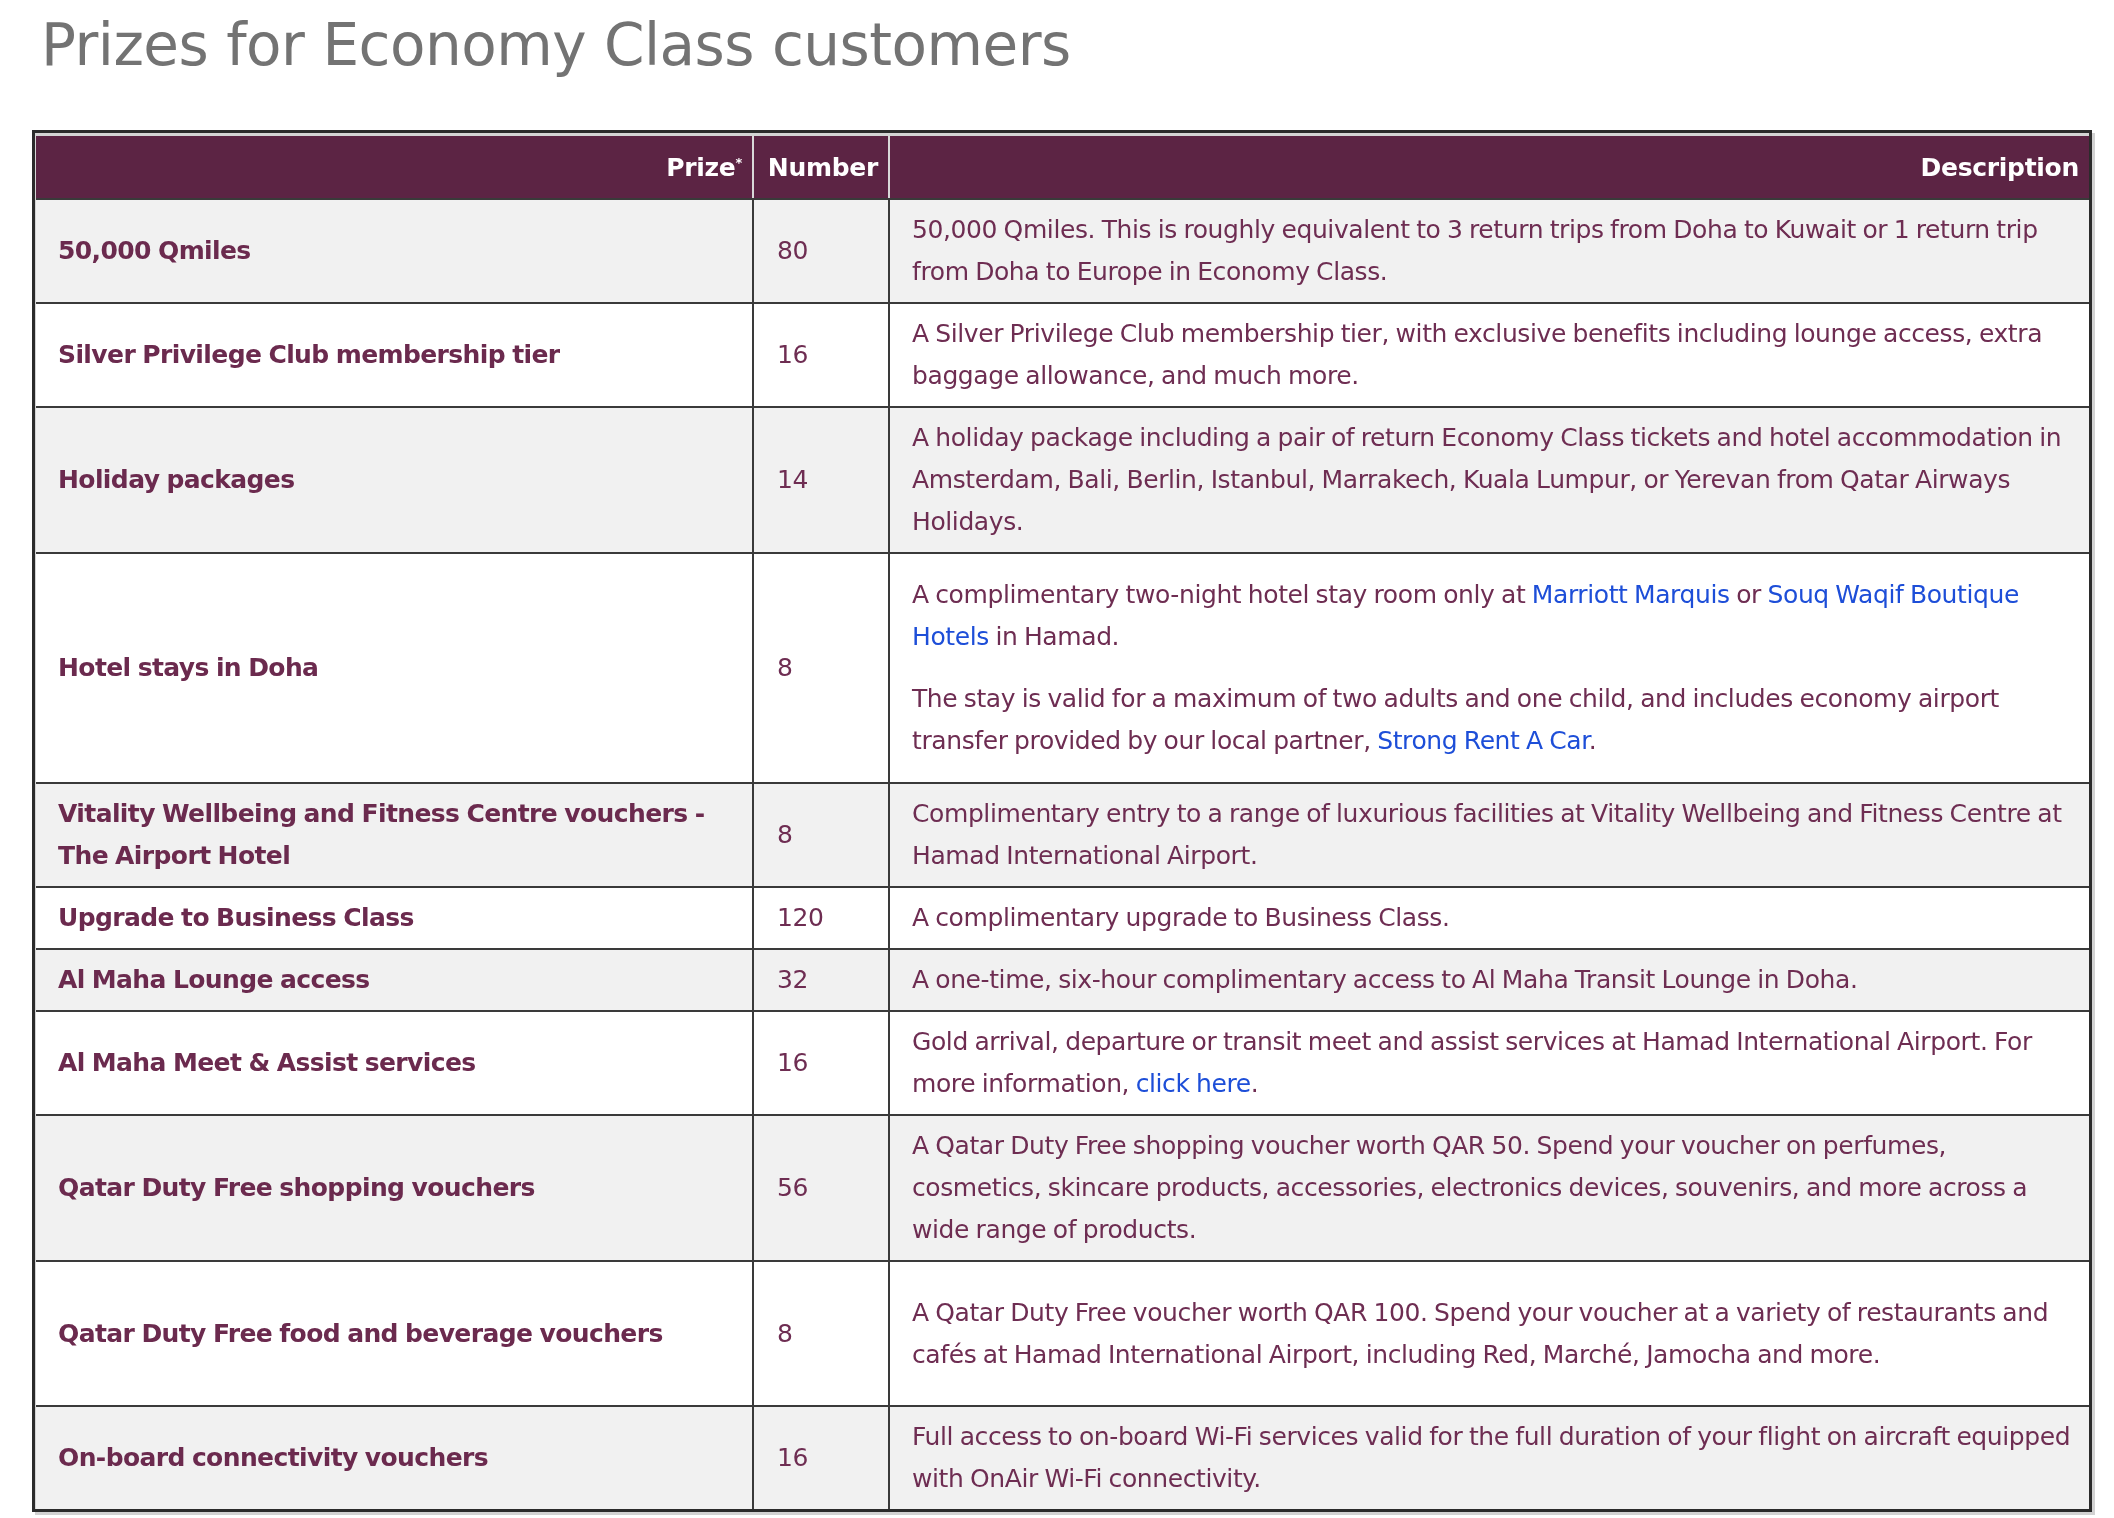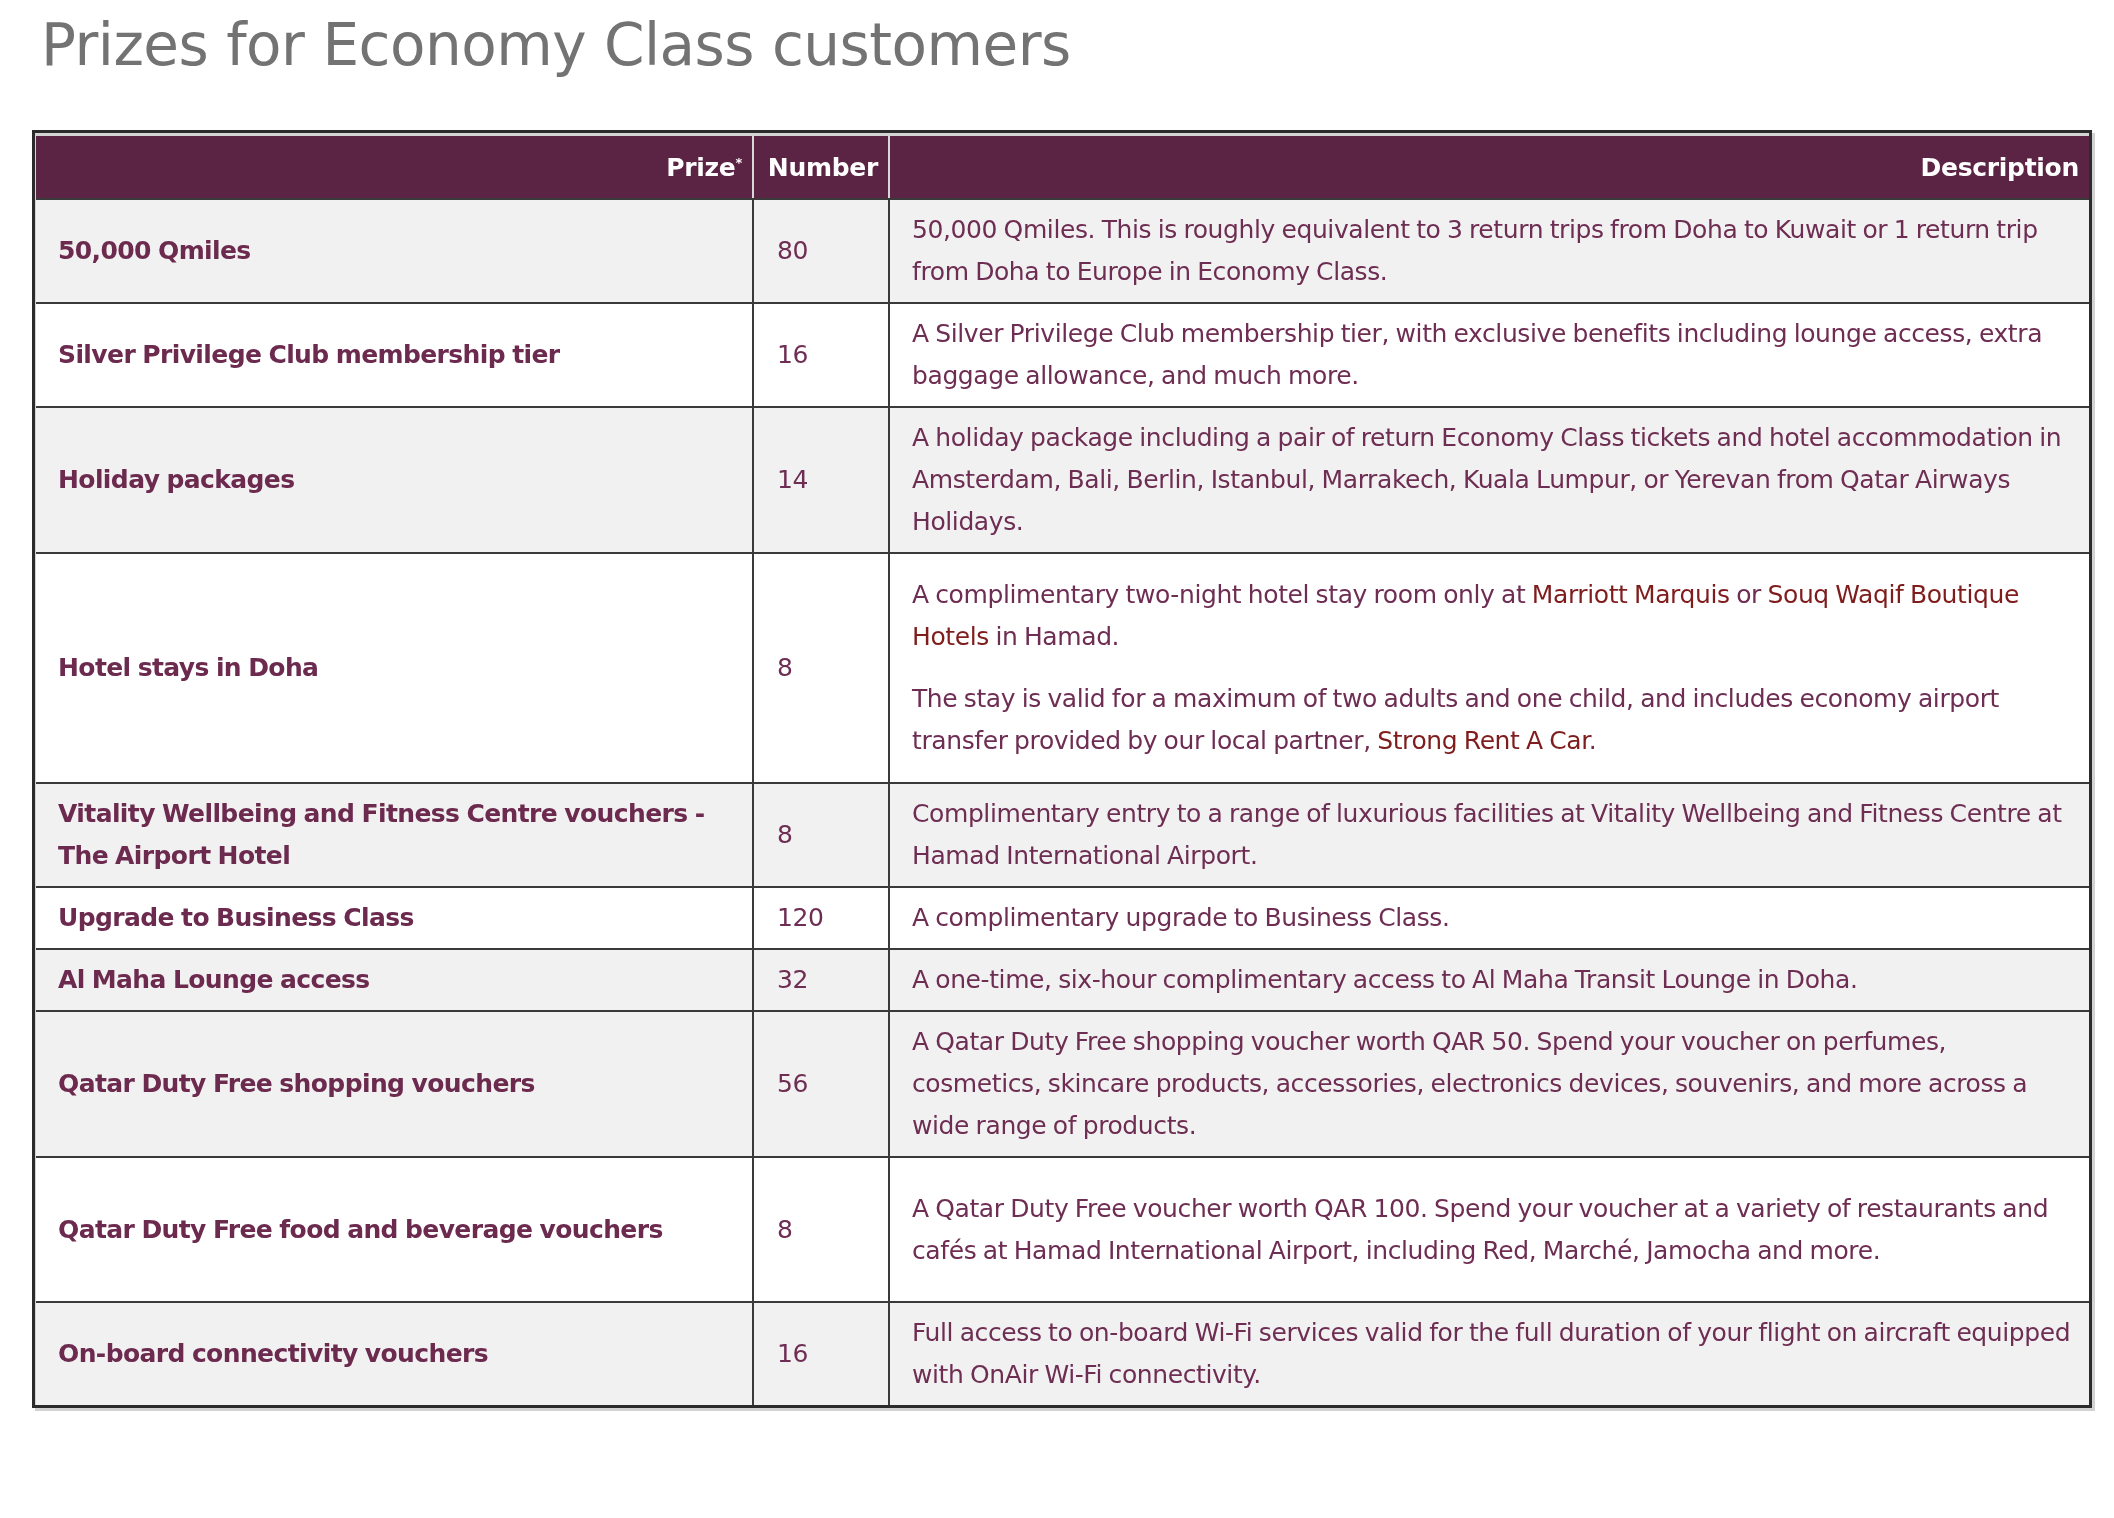--- a/index.html
+++ b/index.html
@@ -96,21 +96,21 @@
     table.prizes td.prize-number {
       padding-left: 23px;
     }
     table.prizes td.prize-desc {
       padding-left: 22px;
       padding-right: 14px;
     }
     .desc-p { margin: 0; }
     .desc-p + .desc-p { margin-top: 20px; }
     a.inline-link {
-      color: #7f1d1d;
+      color: #1d4ed8;
       text-decoration: none;
     }
   </style>
 </head>
 <body>
 
 <h1 class="page-title">Prizes for Economy Class customers</h1>
 
 <div class="table-wrap">
   <div class="table-inner">
@@ -167,20 +167,25 @@
           <td class="prize-number">120</td>
           <td class="prize-desc">A complimentary upgrade to Business Class.</td>
         </tr>
 
         <tr class="odd" style="height:61px">
           <td class="prize-name">Al Maha Lounge access</td>
           <td class="prize-number">32</td>
           <td class="prize-desc">A one-time, six-hour complimentary access to Al Maha Transit Lounge in Doha.</td>
         </tr>
 
+        <tr class="even" style="height:101px">
+          <td class="prize-name">Al Maha Meet &amp; Assist services</td>
+          <td class="prize-number">16</td>
+          <td class="prize-desc"><span>Gold arrival, departure or transit meet and assist services at Hamad International Airport. For more information, </span><a class="inline-link" href="#">click here</a><span>.</span></td>
+        </tr>
 
         <tr class="odd" style="height:145px">
           <td class="prize-name">Qatar Duty Free shopping vouchers</td>
           <td class="prize-number">56</td>
           <td class="prize-desc">A Qatar Duty Free shopping voucher worth QAR 50. Spend your voucher on perfumes, cosmetics, skincare products, accessories, electronics devices, souvenirs, and more across a wide range of products.</td>
         </tr>
 
         <tr class="even" style="height:145px">
           <td class="prize-name">Qatar Duty Free food and beverage vouchers</td>
           <td class="prize-number">8</td>

